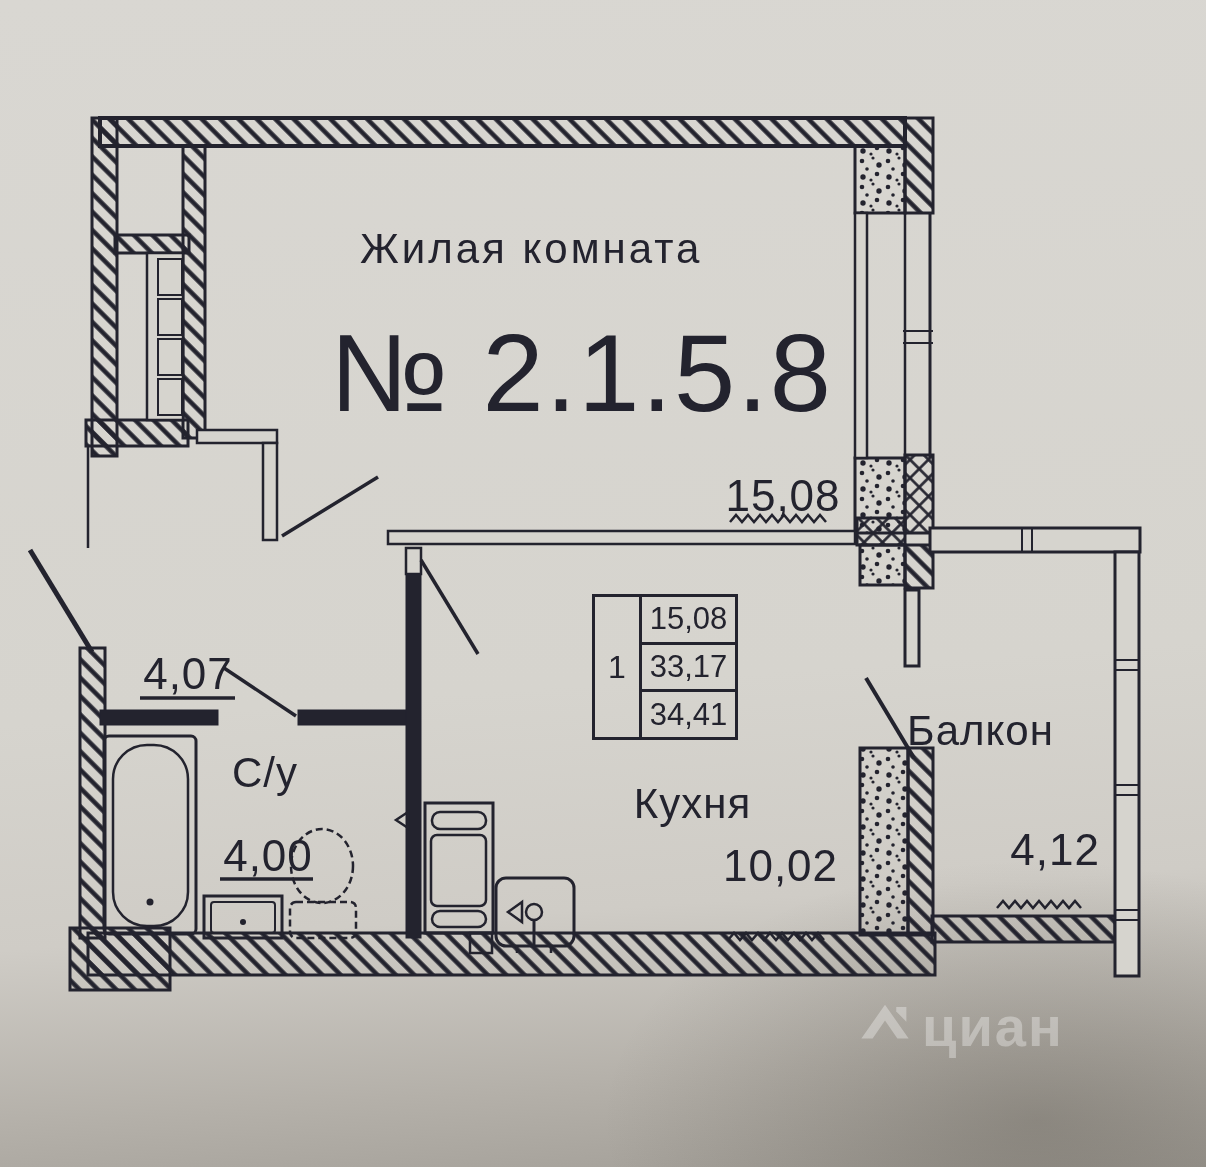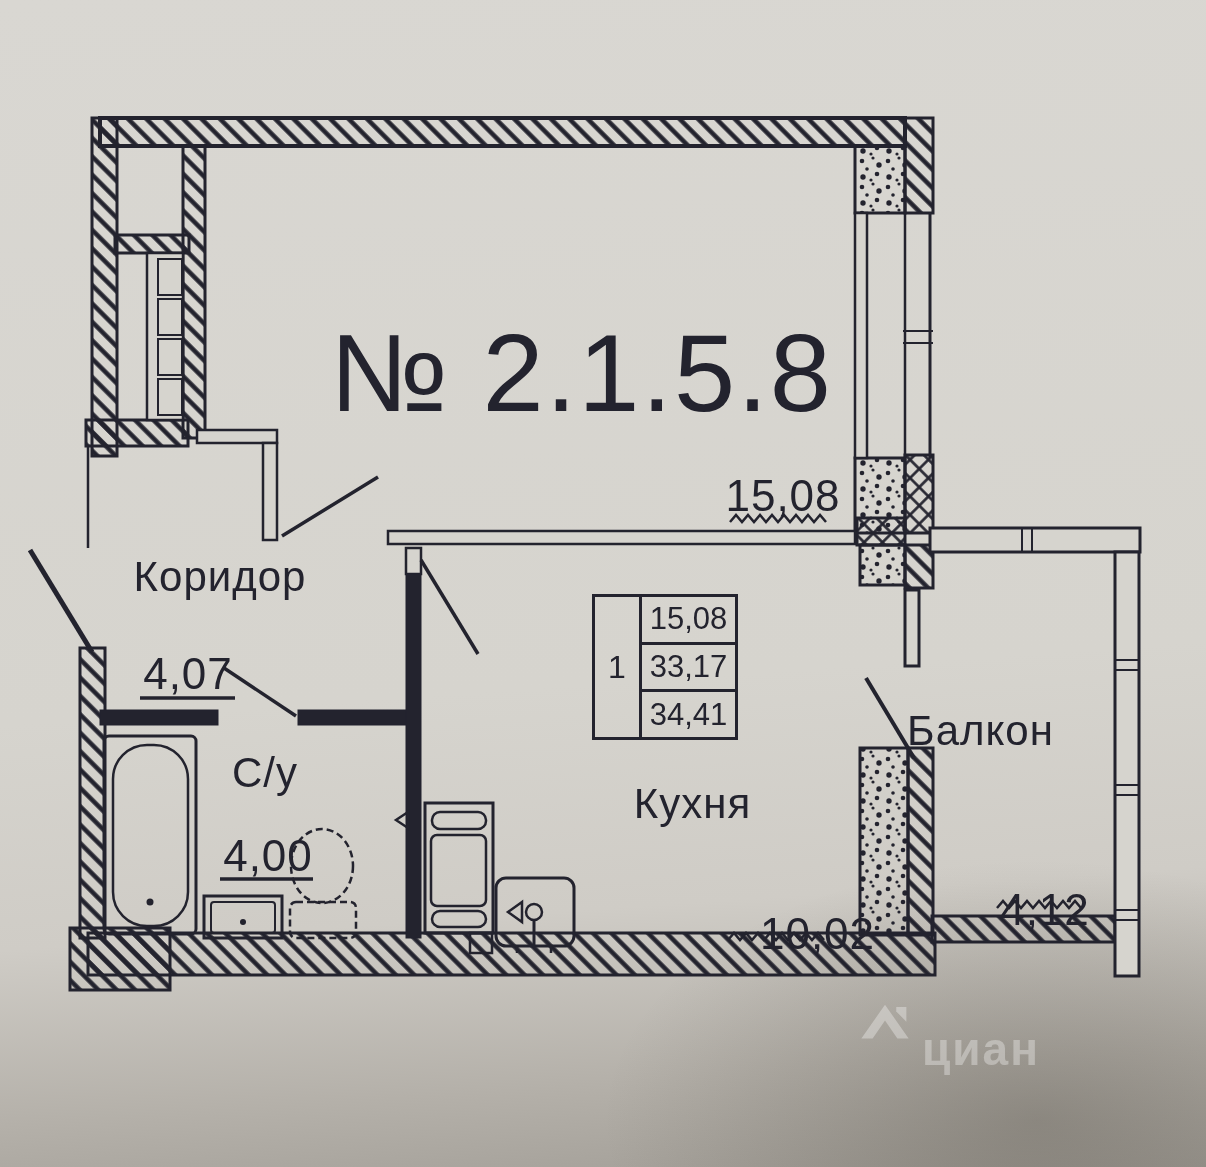--- a/index.html
+++ b/index.html
@@ -22,21 +22,21 @@
   .area{font-size:44px;letter-spacing:1px;}
   .stamp{
     position:absolute;left:592px;top:594px;width:140px;height:140px;
     border:3px solid #23232e;display:flex;color:#23232e;
   }
   .stamp-col1{width:44px;border-right:3px solid #23232e;display:flex;align-items:center;justify-content:center;font-size:32px;}
   .stamp-col2{flex:1;display:flex;flex-direction:column;}
   .stamp-cell{flex:1;display:flex;align-items:center;justify-content:center;font-size:31px;border-bottom:3px solid #23232e;}
   .stamp-cell:last-child{border-bottom:none;}
   .watermark{position:absolute;left:858px;top:992px;width:300px;height:110px;}
-  .wm-brand{position:absolute;left:64px;top:2px;font-size:46px;font-weight:bold;letter-spacing:2px;color:rgba(255,255,255,0.33);margin-top:28px;}
+  .wm-brand{position:absolute;left:64px;top:2px;font-size:56px;font-weight:bold;letter-spacing:2px;color:rgba(255,255,255,0.33);}
   .wm-id{position:absolute;left:40px;top:58px;font-size:34px;font-weight:bold;letter-spacing:3px;color:rgba(255,255,255,0.20);}
   .wm-house{position:absolute;left:0;top:6px;}
 </style>
 </head>
 <body>
 
 <div class="plan-wrap">
 
   <svg class="plan-svg" width="1206" height="1167" viewBox="0 0 1206 1167">
     <defs>
@@ -171,36 +171,36 @@
 
     <g stroke="#23232e" fill="none">
       <path d="M730 522 l6 -7 6 7 6 -7 6 7 6 -7 6 7 6 -7 6 7 6 -7 6 7 6 -7 6 7 6 -7 6 7 6 -7 6 7" stroke-width="2.5"></path>
       <line x1="140" y1="698" x2="235" y2="698" stroke-width="3.5"></line>
       <line x1="220" y1="879" x2="313" y2="879" stroke-width="3.5"></line>
       <path d="M728 940 l6 -7 6 7 6 -7 6 7 6 -7 6 7 6 -7 6 7 6 -7 6 7 6 -7 6 7 6 -7 6 7 6 -7 6 7" stroke-width="2.5"></path>
       <path d="M997 908 l6 -7 6 7 6 -7 6 7 6 -7 6 7 6 -7 6 7 6 -7 6 7 6 -7 6 7 6 -7 6 7" stroke-width="2.5"></path>
     </g>
   </svg>
 
+  <div class="lbl title" style="left:360px;top:228px;width:330px;">Жилая комната</div>
 
   <div class="lbl apt-num" style="left:330px;top:318px;width:490px;">№ 2.1.5.8</div>
 
   <div class="lbl area" style="left:718px;top:474px;width:130px;">15,08</div>
 
-  <div class="lbl room" style="left:130px;top:556px;width:180px;">Коридор</div>
   <div class="lbl area" style="left:133px;top:652px;width:110px;">4,07</div>
 
   <div class="lbl room" style="left:225px;top:752px;width:80px;">С/у</div>
   <div class="lbl area" style="left:213px;top:834px;width:110px;">4,00</div>
 
   <div class="lbl room" style="left:620px;top:783px;width:145px;">Кухня</div>
-  <div class="lbl area" style="left:718px;top:912px;width:125px;margin-left:37px;">10,02</div>
+  <div class="lbl area" style="left:718px;top:844px;width:125px;">10,02</div>
 
   <div class="lbl room" style="left:898px;top:710px;width:165px;">Балкон</div>
-  <div class="lbl area" style="left:990px;top:888px;width:110px;">4,12</div>
+  <div class="lbl area" style="left:990px;top:828px;width:110px;text-align:right;">4,12</div>
 
   <div class="stamp">
     <div class="stamp-col1">1</div>
     <div class="stamp-col2">
       <div class="stamp-cell">15,08</div>
       <div class="stamp-cell">33,17</div>
       <div class="stamp-cell">34,41</div>
     </div>
   </div>
 

